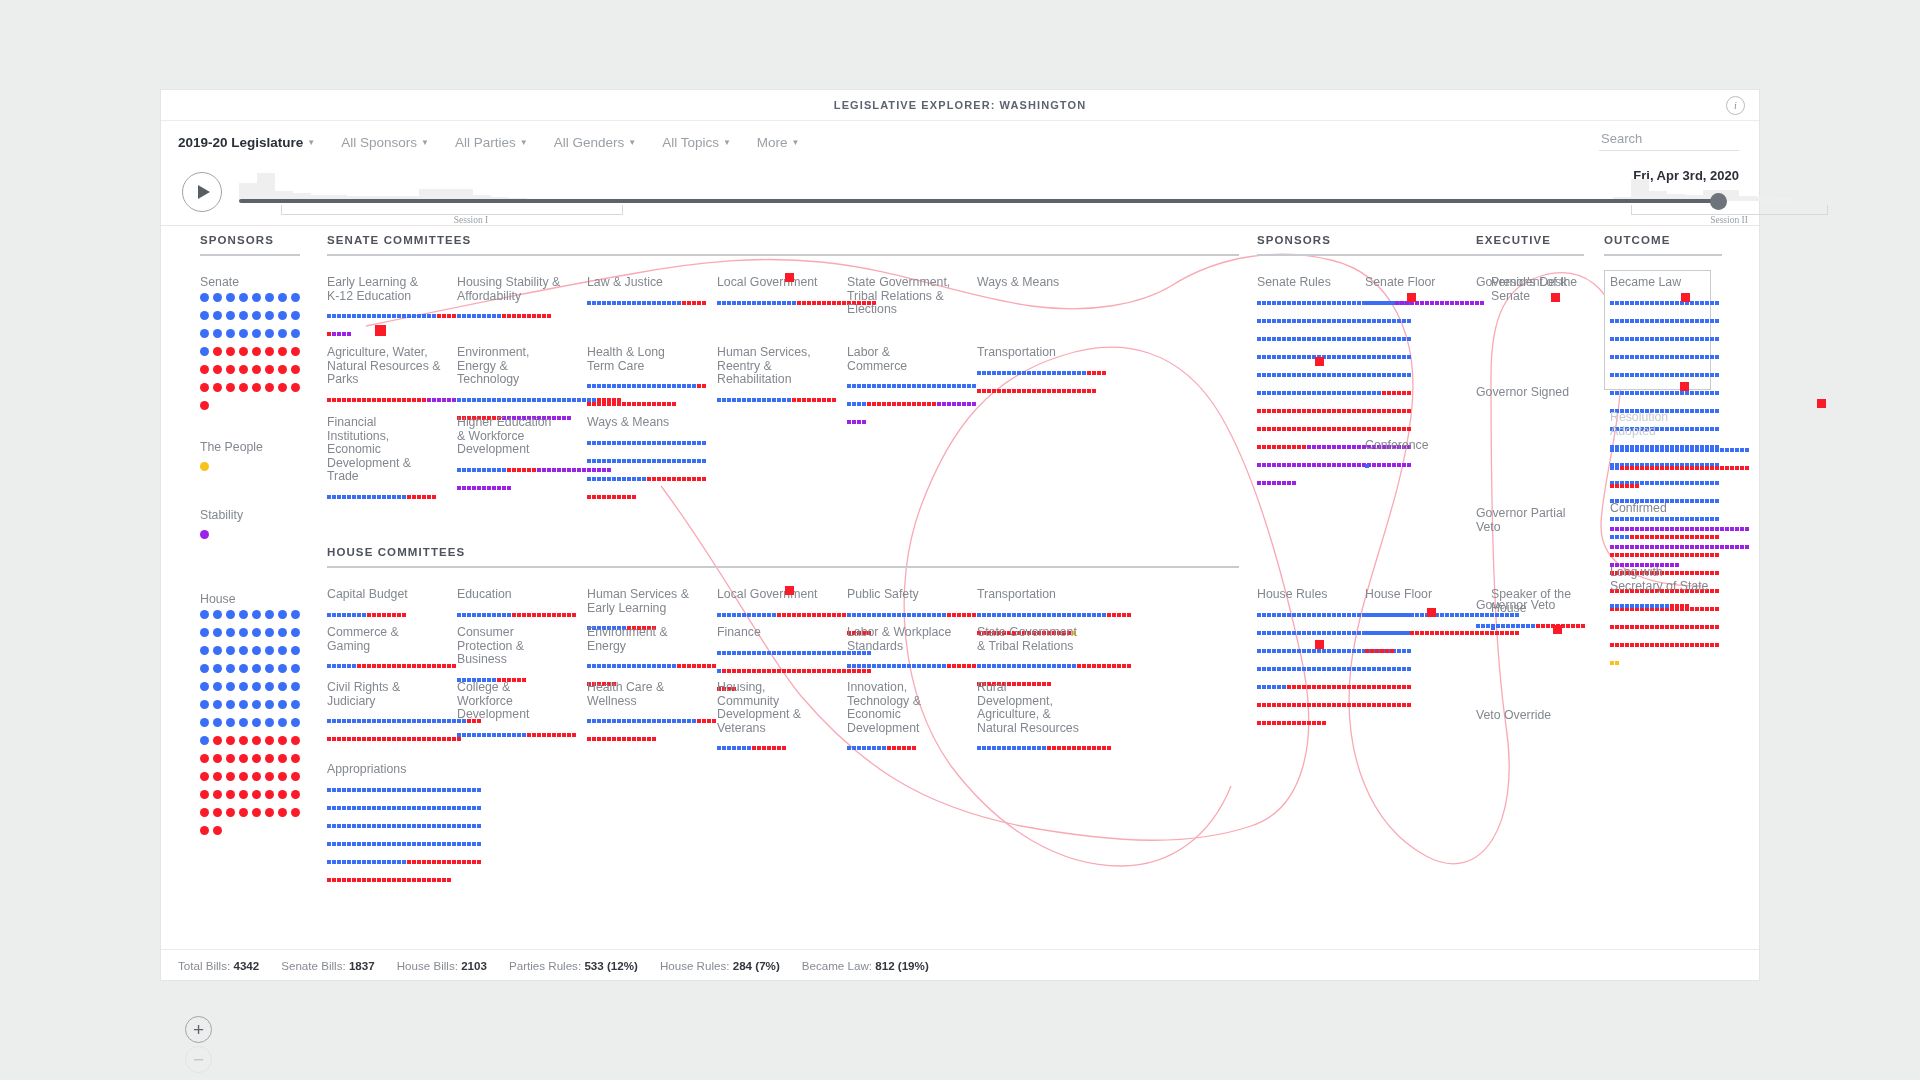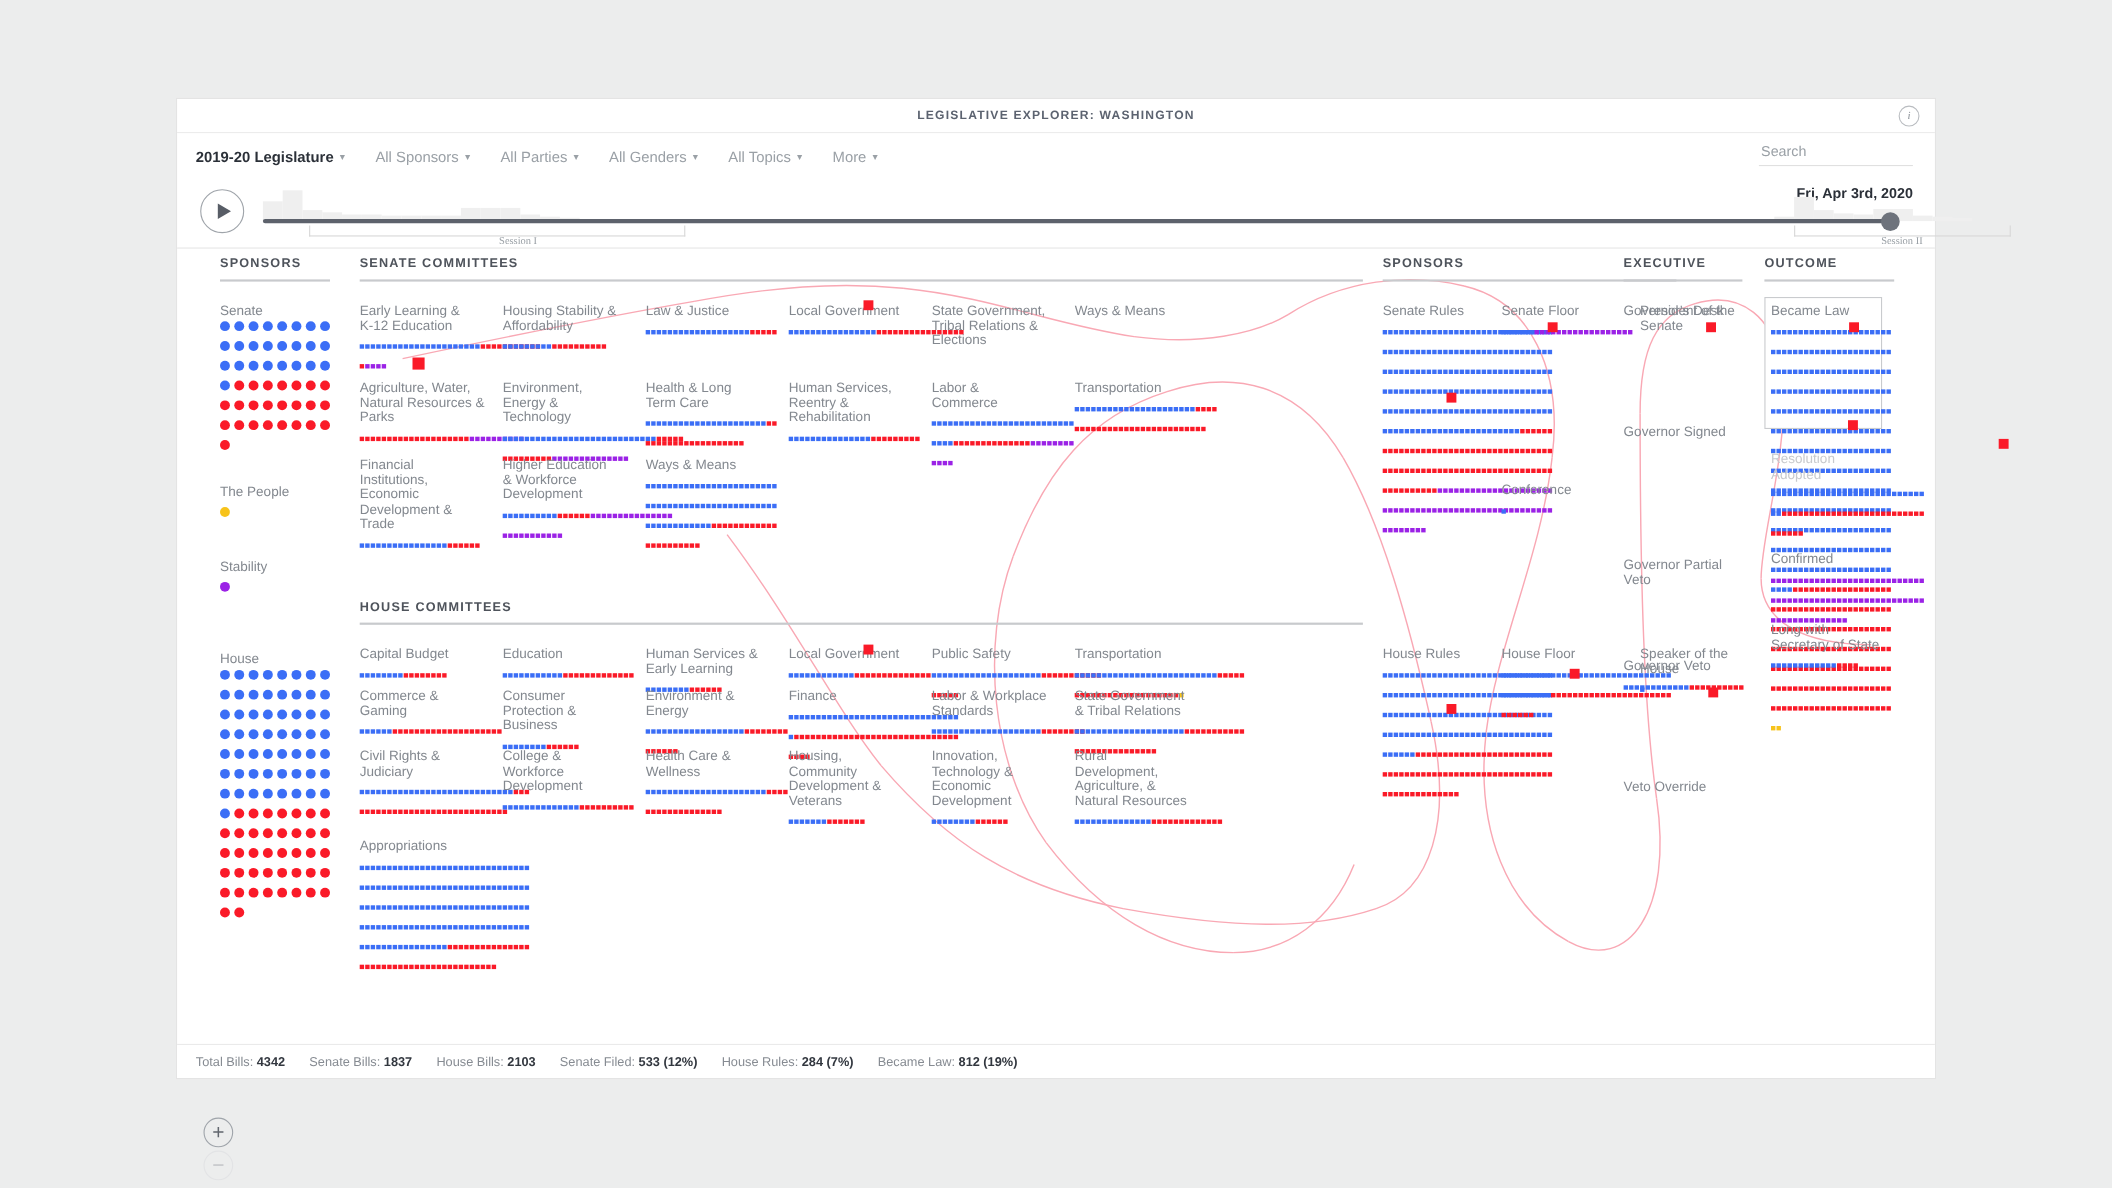--- a/index.html
+++ b/index.html
@@ -465,18 +465,18 @@
       </div>
     <div class="zoomctl minus">
         <span>−</span>
       </div>
   </div>
 
   <div class="footer">
     <div class="stat"><span>Total Bills:</span> <b>4342</b></div>
     <div class="stat"><span>Senate Bills:</span> <b>1837</b></div>
     <div class="stat"><span>House Bills:</span> <b>2103</b></div>
-    <div class="stat"><span>Senate Filed:</span> <b>533 (12%)</b></div>
+    <div class="stat"><span>Parties Rules:</span> <b>533 (12%)</b></div>
     <div class="stat"><span>House Rules:</span> <b>284 (7%)</b></div>
     <div class="stat"><span>Became Law:</span> <b>812 (19%)</b></div>
   </div>
 
 </div>
 
 </body></html>

